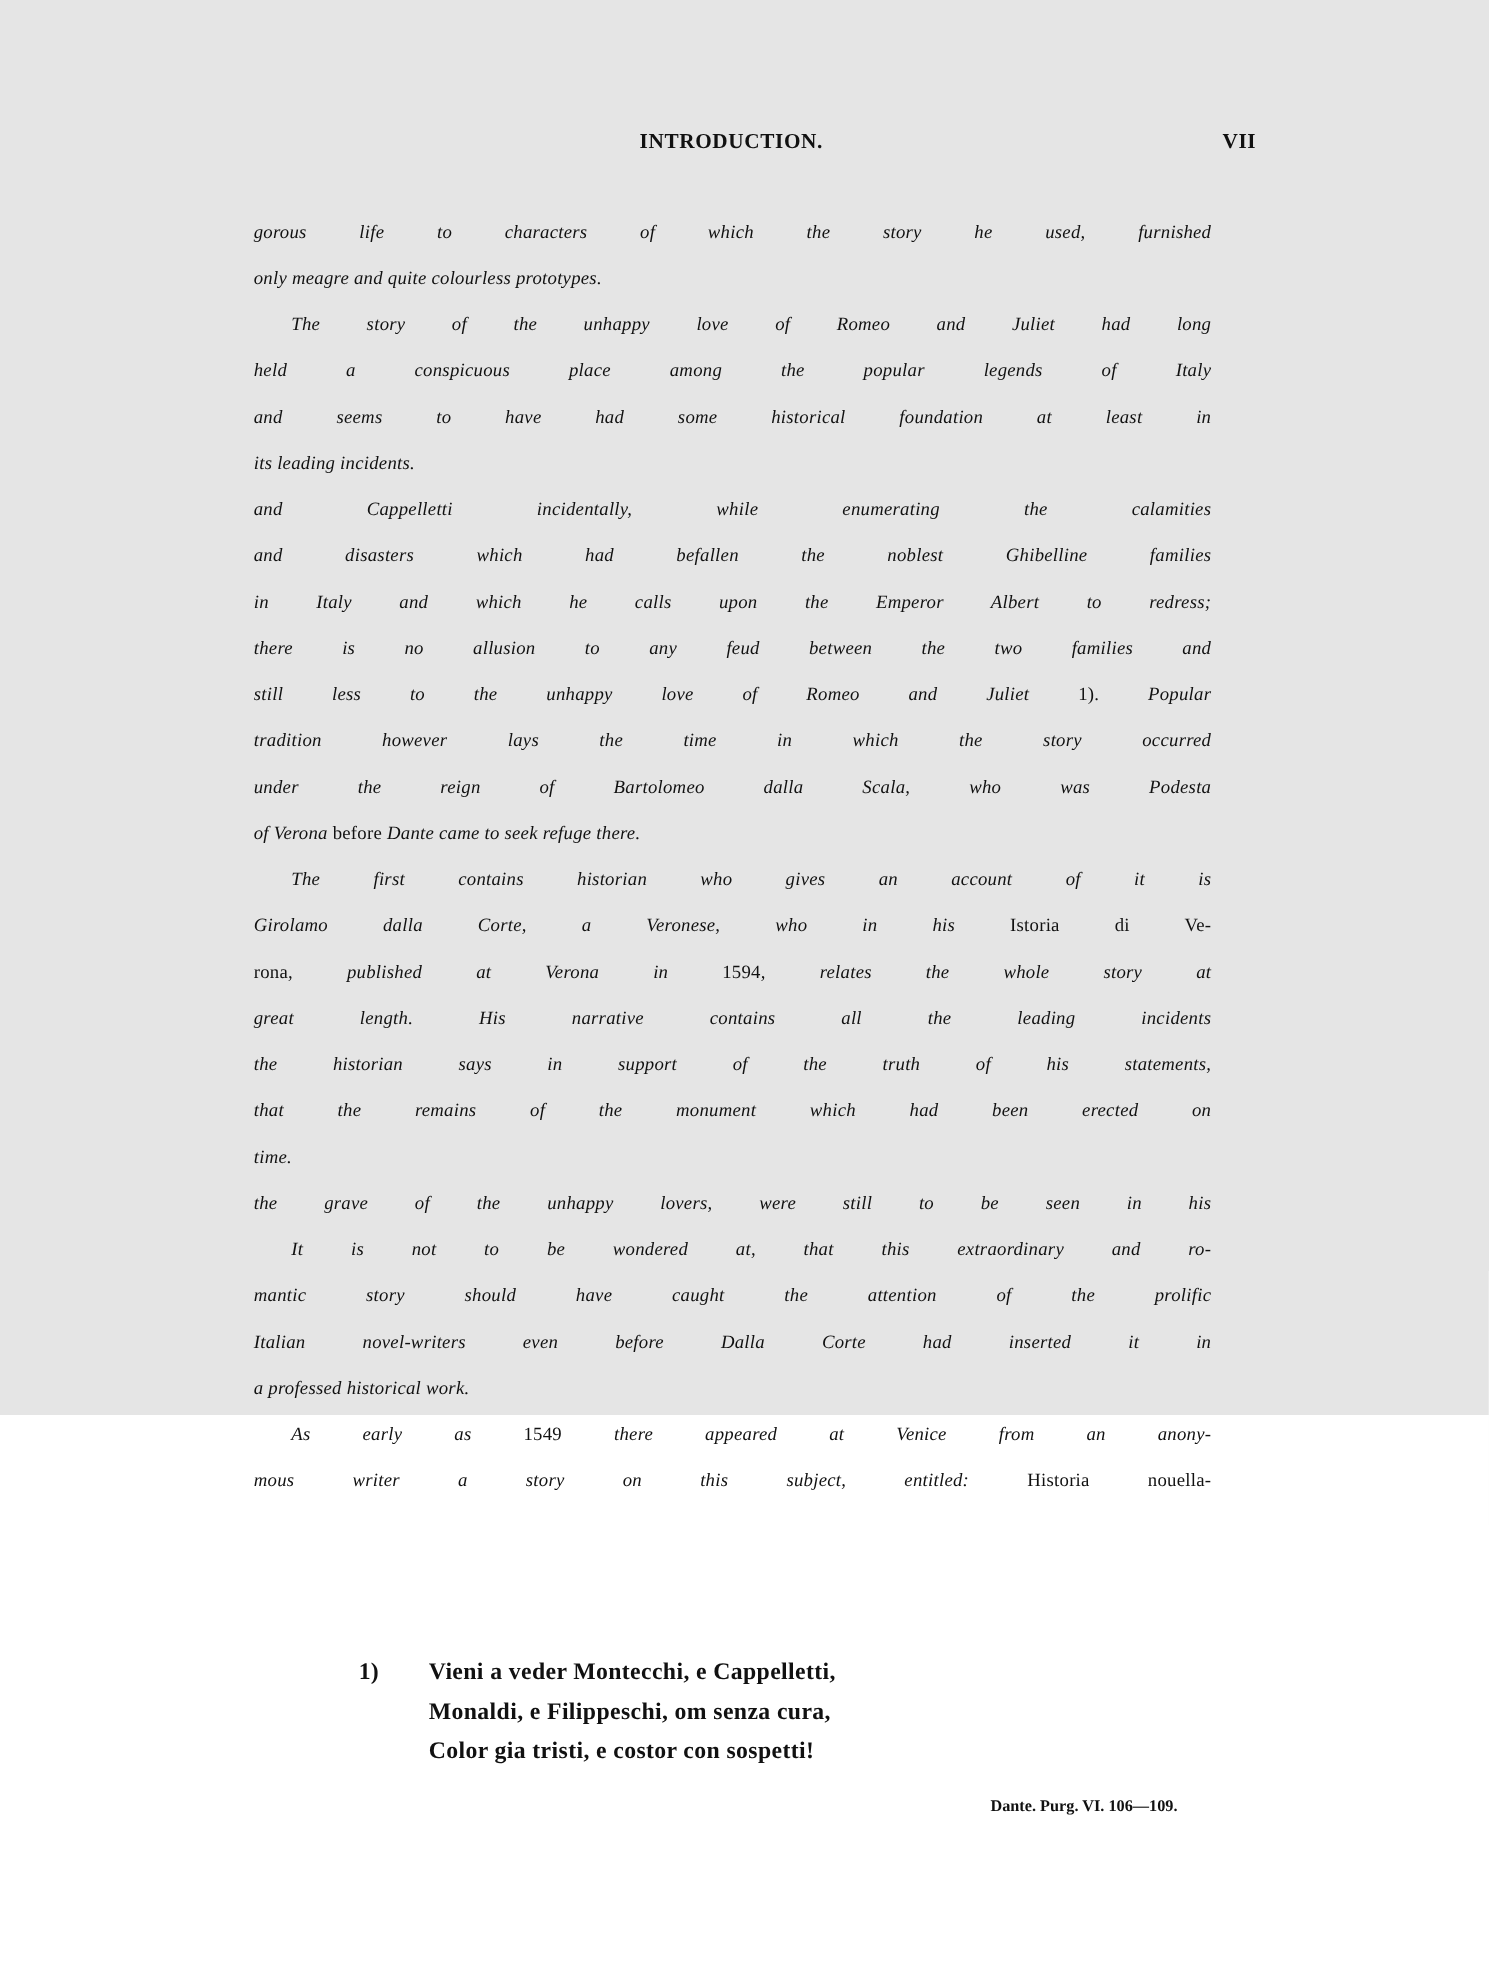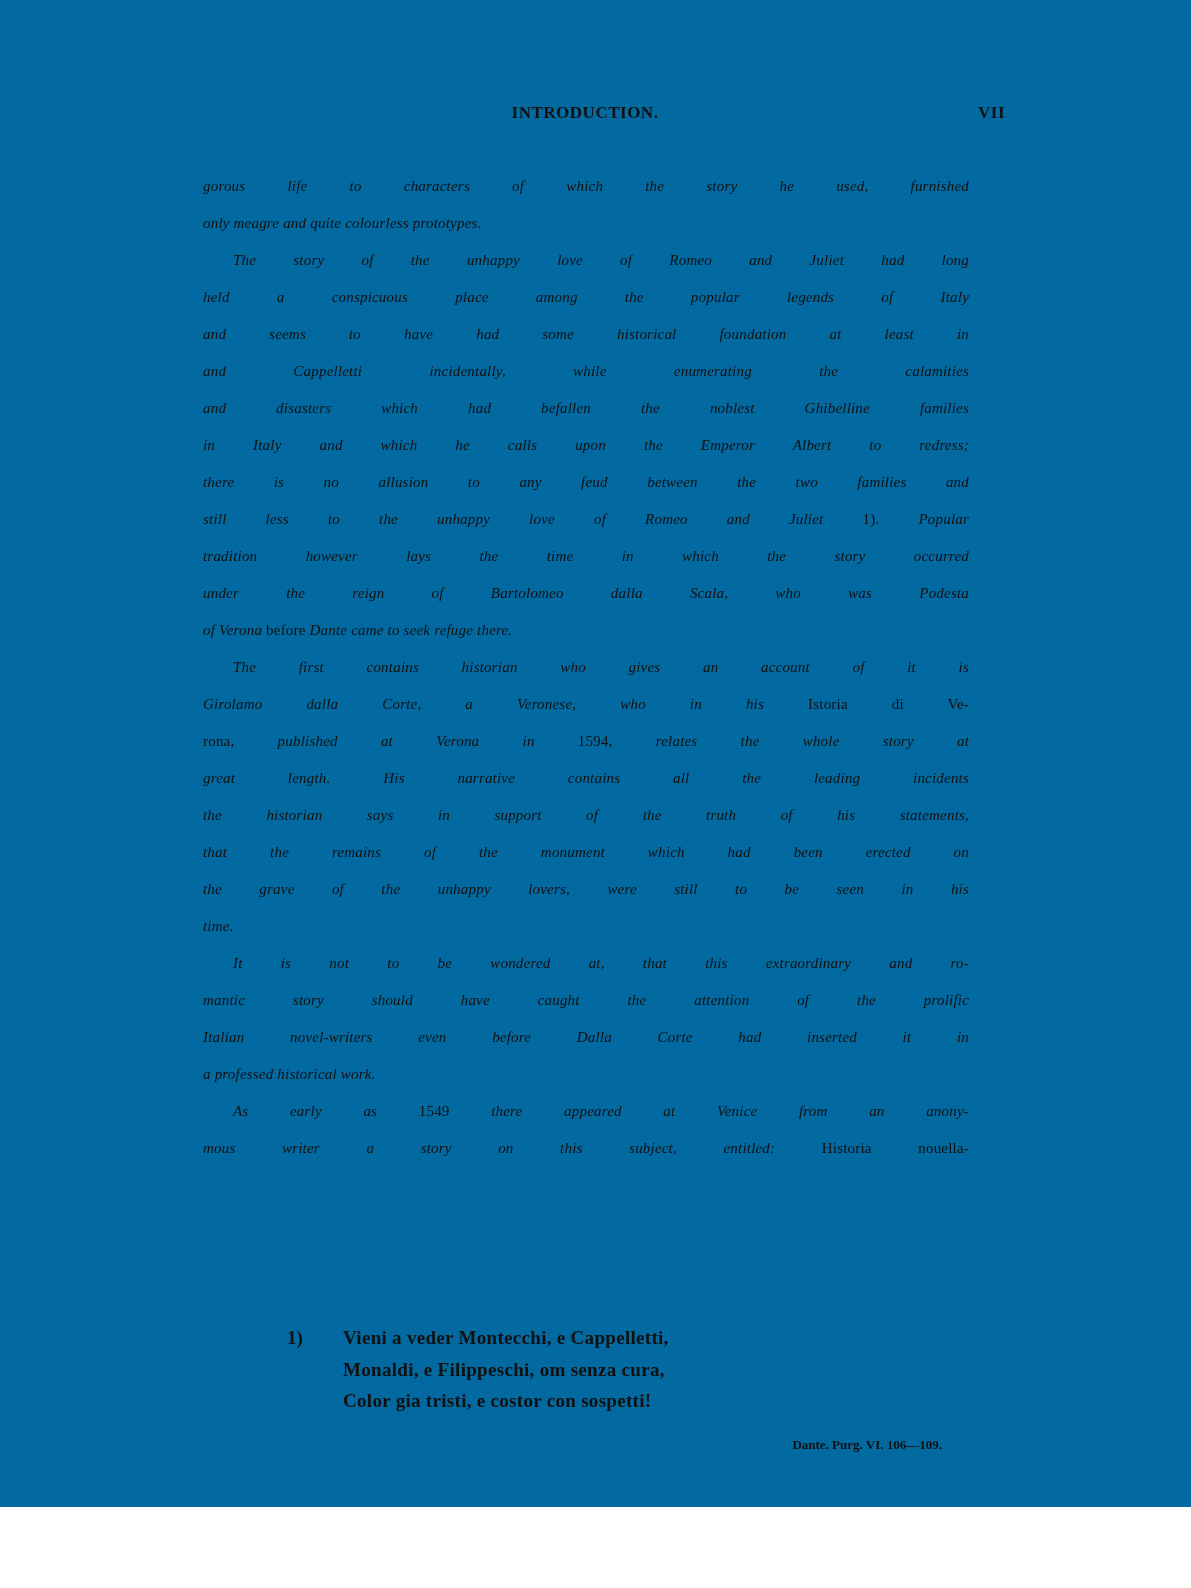--- a/index.html
+++ b/index.html
@@ -1,18 +1,18 @@
 <!DOCTYPE html>
 <html><head>
 <meta charset="utf-8">
 <style>
   html, body { margin: 0; padding: 0; background: #ffffff; }
   body { width: 1191px; height: 1588px; position: relative; overflow: hidden;
          font-family: "DejaVu Serif", "Liberation Serif", serif; color: #111; }
-  .page { position: absolute; left: 0; top: 0; width: 1191px; height: 1507px; background: #0369a1; }
+  .page { position: absolute; left: 0; top: 0; width: 1191px; height: 1132px; background: #e5e5e5; }
   .running-head { position: absolute; top: 103px; left: 0; width: 1191px; height: 26px;
                   font-family: "Liberation Serif", serif; font-weight: bold; font-size: 17px; letter-spacing: 0.5px; }
   .rh-title { position: absolute; left: 480px; width: 210px; text-align: center; top: 0; }
   .rh-page { position: absolute; left: 955px; width: 50px; text-align: right; top: 0; }
   .body-text { position: absolute; left: 203px; top: 168px; width: 766px; }
   .line { height: 37px; line-height: 37px; font-style: italic; font-size: 15px;
           font-family: "Liberation Serif", serif; white-space: nowrap; text-align: justify;
           text-align-last: justify; letter-spacing: 0.2px; }
   .line.last { text-align-last: left; }
   .line.indent { padding-left: 30px; }
@@ -34,36 +34,37 @@
     <div class="rh-title">INTRODUCTION.</div>
     <div class="rh-page">VII</div>
   </div>
 
   <div class="body-text" id="body-text">
       <div class="line"><span>gorous life to characters of which the story he used, furnished</span></div>
       <div class="line last"><span>only meagre and quite colourless prototypes.</span></div>
       <div class="line indent"><span>The story of the unhappy love of Romeo and Juliet had long</span></div>
       <div class="line"><span>held a conspicuous place among the popular legends of Italy</span></div>
       <div class="line"><span>and seems to have had some historical foundation at least in</span></div>
+      <div class="line last"><span>its leading incidents.</span></div>
       <div class="line"><span>and Cappelletti incidentally, while enumerating the calamities</span></div>
       <div class="line"><span>and disasters which had befallen the noblest Ghibelline families</span></div>
       <div class="line"><span>in Italy and which he calls upon the Emperor Albert to redress;</span></div>
       <div class="line"><span>there is no allusion to any feud between the two families and</span></div>
       <div class="line"><span>still less to the unhappy love of Romeo and Juliet </span><span class="upright">1).</span><span> Popular</span></div>
       <div class="line"><span>tradition however lays the time in which the story occurred</span></div>
       <div class="line"><span>under the reign of Bartolomeo dalla Scala, who was Podesta</span></div>
       <div class="line last"><span>of Verona </span><span class="upright">before</span><span> Dante came to seek refuge there.</span></div>
       <div class="line indent"><span>The first contains historian who gives an account of it is</span></div>
       <div class="line"><span>Girolamo dalla Corte, a Veronese, who in his </span><span class="upright">Istoria di Ve-</span></div>
       <div class="line"><span class="upright">rona</span><span>, published at Verona in </span><span class="upright">1594</span><span>, relates the whole story at</span></div>
       <div class="line"><span>great length. His narrative contains all the leading incidents</span></div>
       <div class="line"><span>the historian says in support of the truth of his statements,</span></div>
       <div class="line"><span>that the remains of the monument which had been erected on</span></div>
+      <div class="line last"><span>time.</span></div>
       <div class="line"><span>the grave of the unhappy lovers, were still to be seen in his</span></div>
-      <div class="line last"><span>time.</span></div>
       <div class="line indent"><span>It is not to be wondered at, that this extraordinary and ro-</span></div>
       <div class="line"><span>mantic story should have caught the attention of the prolific</span></div>
       <div class="line"><span>Italian novel-writers even before Dalla Corte had inserted it in</span></div>
       <div class="line last"><span>a professed historical work.</span></div>
       <div class="line indent"><span>As early as </span><span class="upright">1549</span><span> there appeared at Venice from an anony-</span></div>
       <div class="line"><span>mous writer a story on this subject, entitled: </span><span class="upright">Historia nouella-</span></div>
     </div>
 
   <div class="footnote">
     <div class="fn-marker">1)</div>

